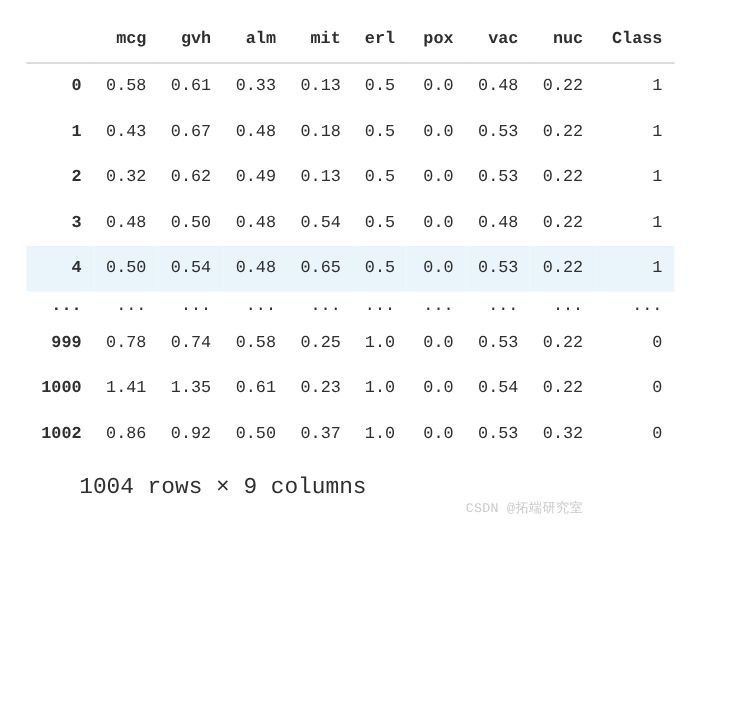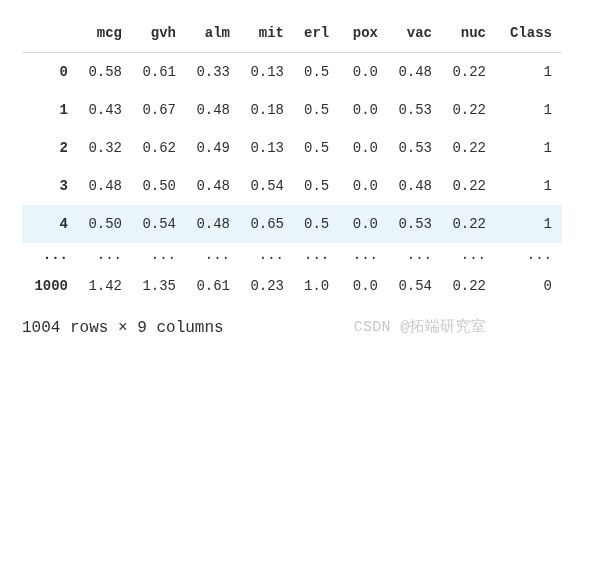--- a/index.html
+++ b/index.html
@@ -46,28 +46,29 @@
   }
   tbody tr.hl {
     background: #e9f4fb;
   }
   tbody tr.ell td {
     padding-top: 4px;
     padding-bottom: 4px;
   }
   .summary {
     margin-top: 14px;
-    font-size: 16px;
+    font-size: 19px;
     color: #2f2f2f;
+    margin-left: 44px;
   }
   .watermark {
     position: absolute;
     right: 14px;
-    bottom: 21px;
-    font-size: 15px;
+    bottom: 6px;
+    font-size: 11px;
     color: #c9c9c9;
     letter-spacing: 0.3px;
     pointer-events: none;
   }
   .frame { position: relative; }
 </style>
 </head>
 <body>
 
 <div class="frame">
@@ -165,29 +166,53 @@
           <td>...</td>
           <td>...</td>
           <td>...</td>
           <td>...</td>
           <td>...</td>
           <td>...</td>
           <td>...</td>
           <td>...</td>
         </tr>
         <tr>
+          <td class="row-idx">999</td>
+          <td>0.78</td>
+          <td>0.74</td>
+          <td>0.58</td>
+          <td>0.25</td>
+          <td>1.0</td>
+          <td>0.0</td>
+          <td>0.53</td>
+          <td>0.22</td>
+          <td>0</td>
+        </tr>
+        <tr>
           <td class="row-idx">1000</td>
-          <td>1.42</td>
+          <td>1.41</td>
           <td>1.35</td>
           <td>0.61</td>
           <td>0.23</td>
           <td>1.0</td>
           <td>0.0</td>
           <td>0.54</td>
           <td>0.22</td>
+          <td>0</td>
+        </tr>
+        <tr>
+          <td class="row-idx">1002</td>
+          <td>0.86</td>
+          <td>0.92</td>
+          <td>0.50</td>
+          <td>0.37</td>
+          <td>1.0</td>
+          <td>0.0</td>
+          <td>0.53</td>
+          <td>0.32</td>
           <td>0</td>
         </tr>
       </tbody>
   </table>
 
   <div class="summary">1004 rows × 9 columns</div>
   <div class="watermark">CSDN @拓端研究室</div>
 </div>
 
 </body></html>

